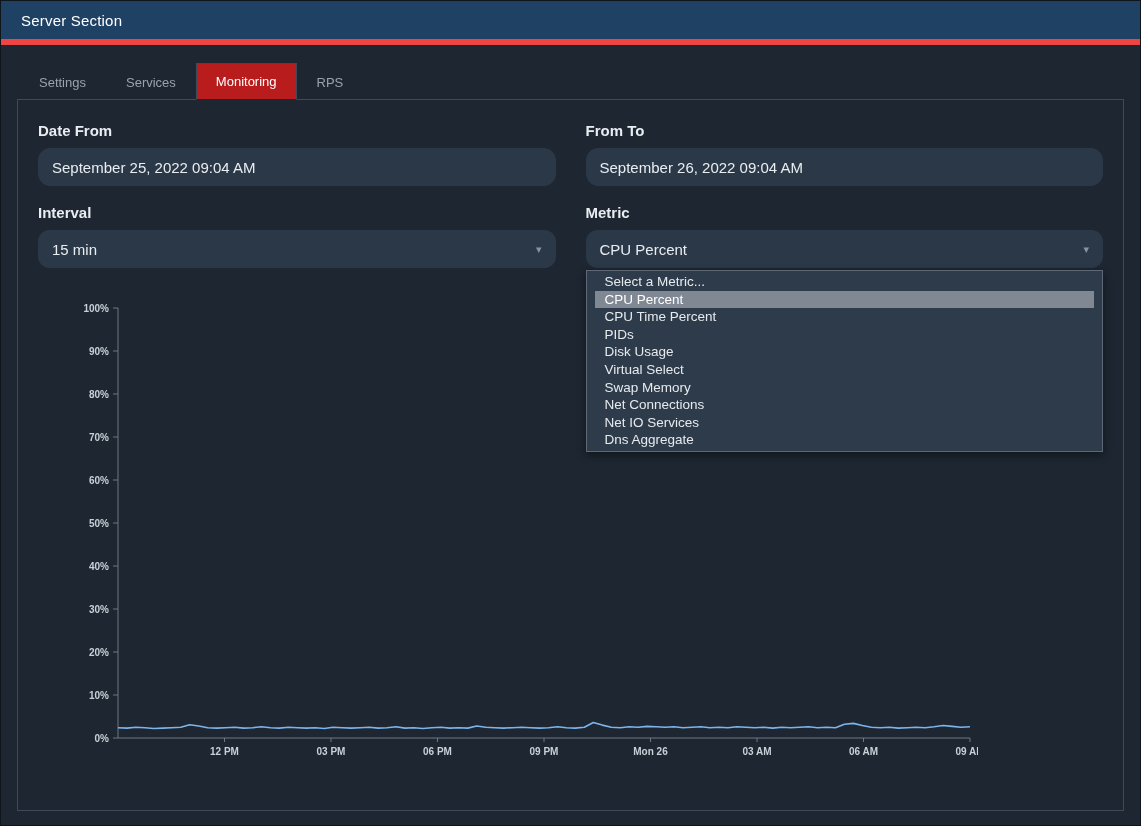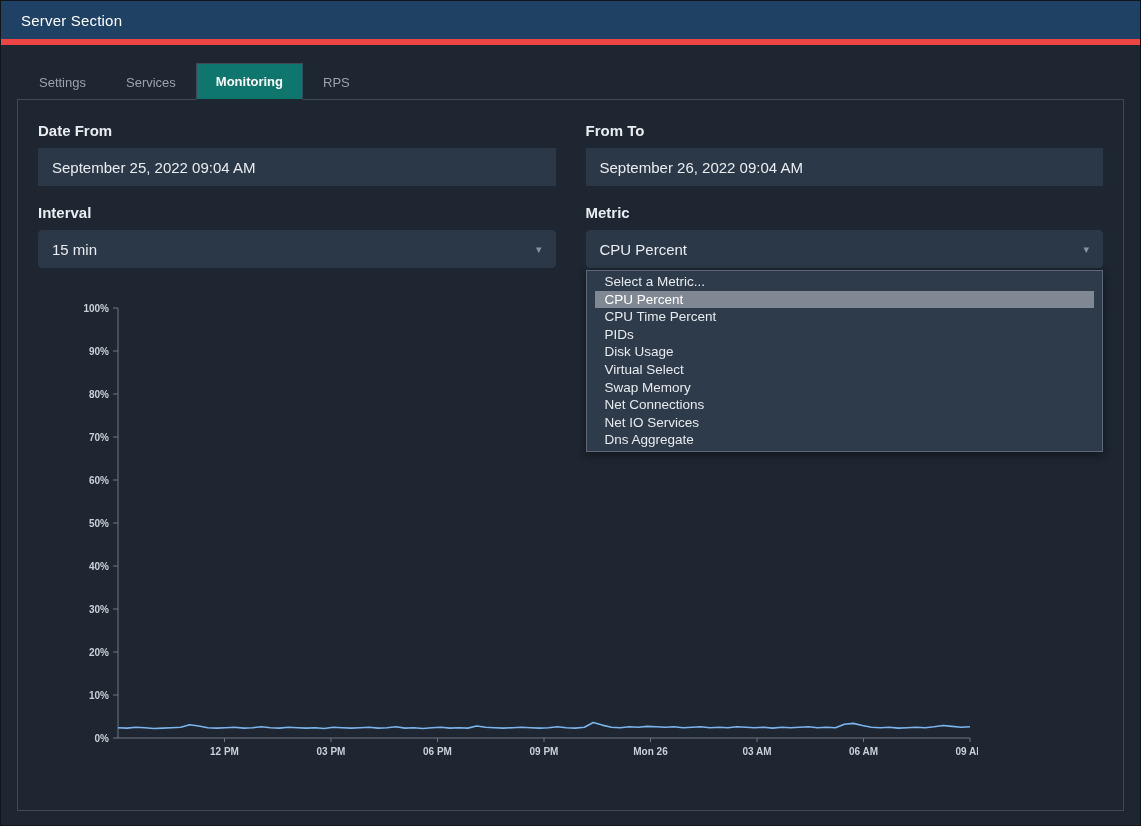--- a/index.html
+++ b/index.html
@@ -17,41 +17,41 @@
 
   .tabs {
     display:flex; align-items:flex-end; padding:16px 0 0 18px; height:54px;
   }
   .tab {
     padding:10px 19px; font-size:13px; color:#99a2ad; cursor:pointer;
     border:1px solid transparent; border-bottom:none; margin-bottom:-1px;
     background:transparent; position:relative; z-index:3;
   }
   .tab.active {
-    color:#ffffff; font-weight:700; background:#0f766e;
+    color:#ffffff; font-weight:400; background:#b91c1c;
     border:1px solid #3e4a59; border-bottom:1px solid #1d2631;
   }
 
   .panel {
     margin:0 16px; height:712px; border:1px solid #3e4a59;
     padding:22px 20px; position:relative; background:#1d2631;
   }
 
   .form-row { display:flex; gap:30px; }
   .form-row + .form-row { margin-top:18px; }
   .field { flex:1; position:relative; }
   .field-label { display:block; color:#e9edf2; font-size:15px; font-weight:700; margin-bottom:9px; }
   .text-input {
     width:100%; height:38px; background:#2b3847; border:1px solid #2b3847;
-    border-radius:0; color:#e9edf2; font-size:15px; padding:0 13px;
+    border-radius:12px; color:#e9edf2; font-size:15px; padding:0 13px;
     font-family:"Liberation Sans","DejaVu Sans",sans-serif; outline:none;
   }
   .select {
     width:100%; height:38px; background:#2b3847; border:1px solid #2b3847;
-    border-radius:4px; color:#e9edf2; font-size:15px; padding:0 13px;
+    border-radius:11px; color:#e9edf2; font-size:15px; padding:0 13px;
     display:flex; align-items:center; justify-content:space-between; cursor:pointer;
   }
   .select .caret { color:#8a93a0; font-size:11px; }
 
   .dropdown {
     position:absolute; top:calc(100% + 2px); left:0; right:0; z-index:20;
     background:#2e3b4a; border:1px solid #5e6876; box-shadow:0 3px 8px rgba(0,0,0,.45);
     padding:2px 8px;
   }
   .dd-option {

